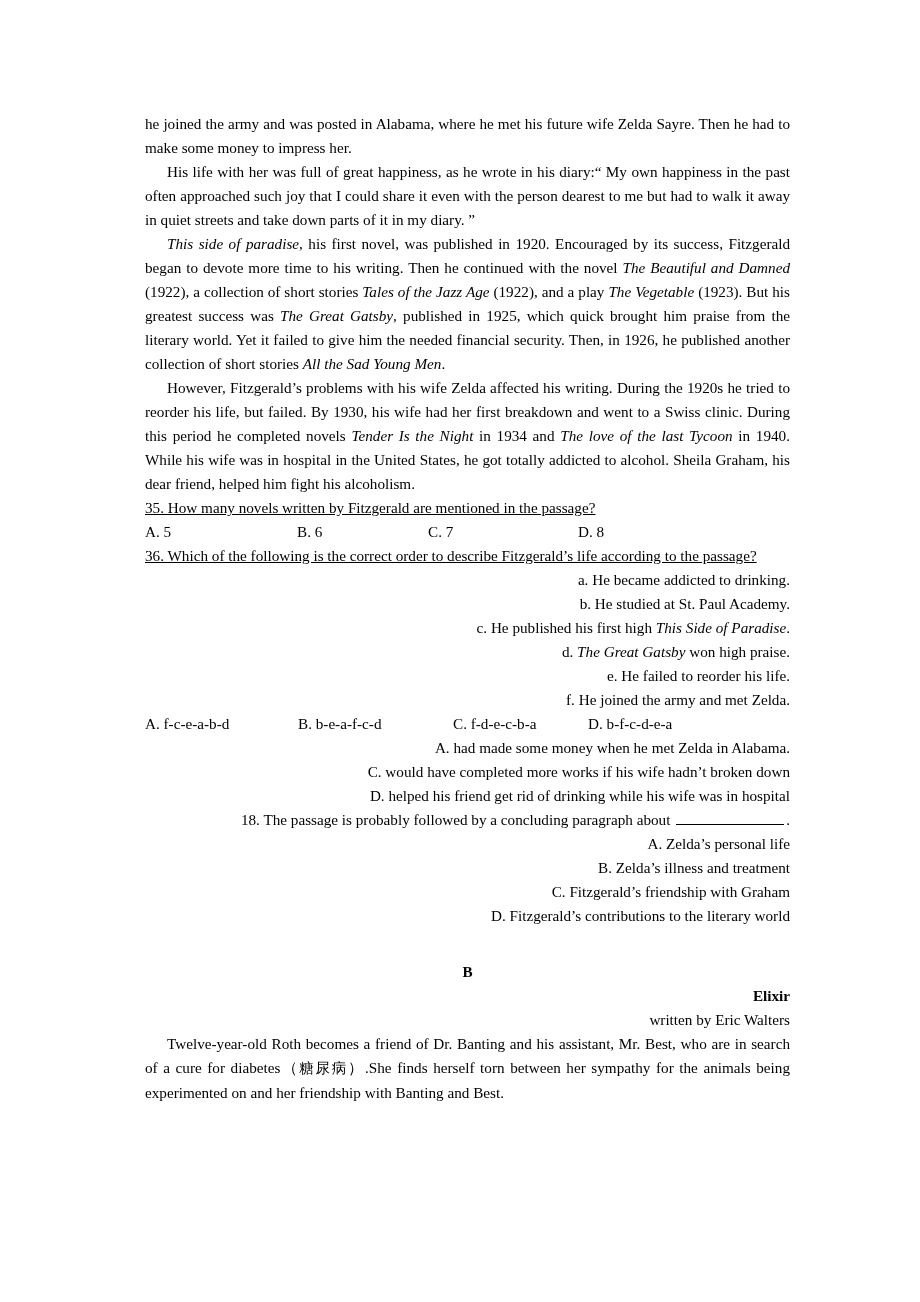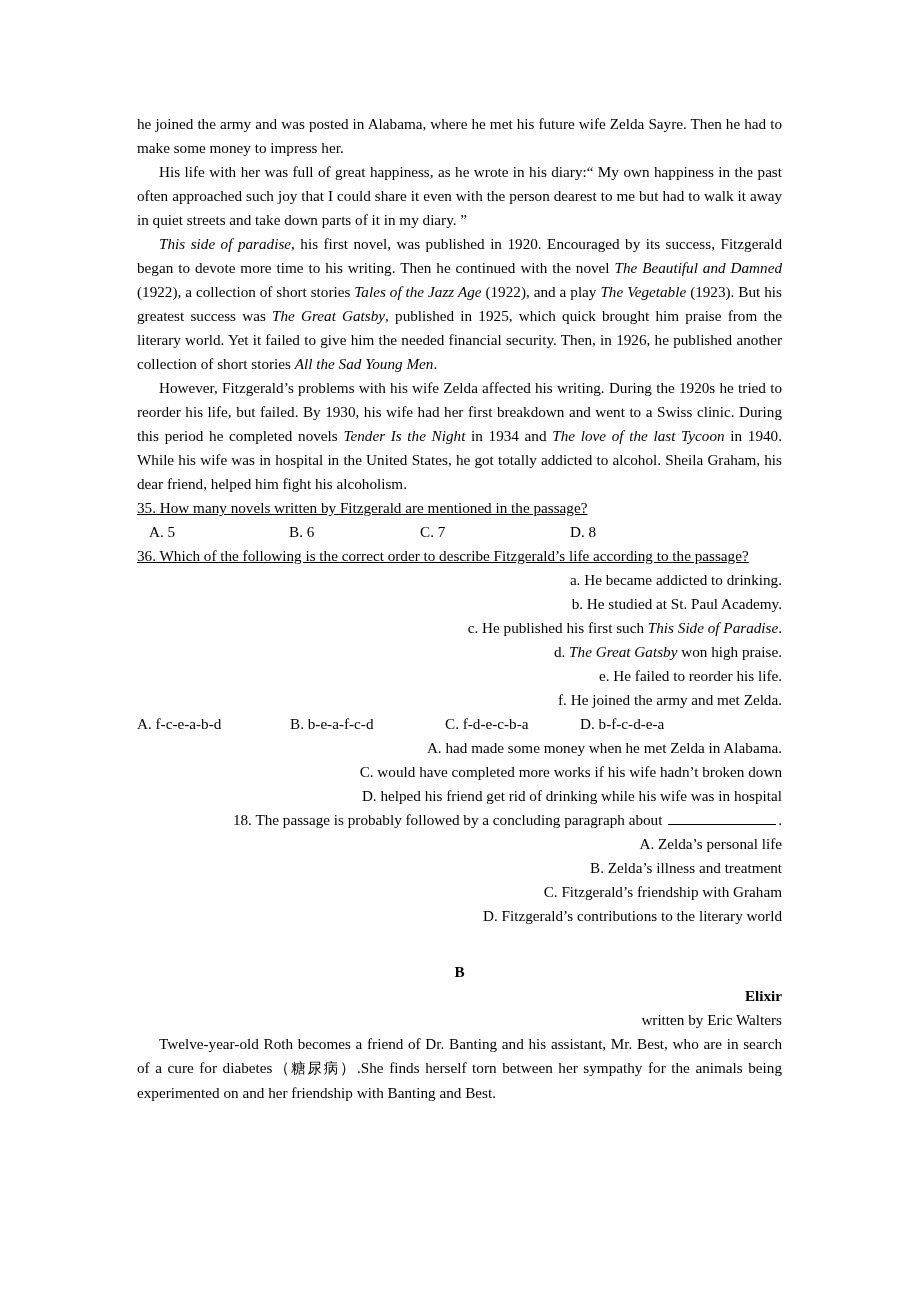--- a/index.html
+++ b/index.html
@@ -12,20 +12,21 @@
     height: 1302px;
     font-family: "Liberation Serif", "DejaVu Serif", serif;
     color: #000000;
     -webkit-font-smoothing: antialiased;
   }
   .page {
     position: relative;
     width: 812px;
     height: 1302px;
     overflow: hidden;
+    margin-left: 8px;
   }
   .content {
     position: absolute;
     left: 137px;
     top: 112px;
     width: 645px;
   }
 
   
   .para {
@@ -107,32 +108,32 @@
     <div>
       <p class="para flush"><span>he joined the army and was posted in Alabama, where he met his future wife Zelda Sayre. Then he had to make some money to impress her.</span></p>
       <p class="para indent"><span>His life with her was full of great happiness, as he wrote in his diary:“ My own happiness in the past often approached such joy that I could share it even with the person dearest to me but had to walk it away in quiet streets and take down parts of it in my diary. ”</span></p>
       <p class="para indent"><i>This side of paradise</i><span>, his first novel, was published in 1920. Encouraged by its success, Fitzgerald began to devote more time to his writing. Then he continued with the novel </span><i>The Beautiful and Damned</i><span> (1922), a collection of short stories </span><i>Tales of the Jazz Age</i><span> (1922), and a play </span><i>The Vegetable</i><span> (1923). But his greatest success was </span><i>The Great Gatsby</i><span>, published in 1925, which quick brought him praise from the literary world. Yet it failed to give him the needed financial security. Then, in 1926, he published another collection of short stories </span><i>All the Sad Young Men</i><span>.</span></p>
       <p class="para indent"><span>However, Fitzgerald’s problems with his wife Zelda affected his writing. During the 1920s he tried to reorder his life, but failed. By 1930, his wife had her first breakdown and went to a Swiss clinic. During this period he completed novels </span><i>Tender Is the Night</i><span> in 1934 and </span><i>The love of the last Tycoon</i><span> in 1940. While his wife was in hospital in the United States, he got totally addicted to alcohol. Sheila Graham, his dear friend, helped him fight his alcoholism.</span></p>
     </div>
 
     <div>
       <p class="q">35. How many novels written by Fitzgerald are mentioned in the passage?</p>
       <div class="opts">
-        <span class="opt" style="left: 12px;">A. 5</span>
+        <span class="opt" style="left: 0px;">A. 5</span>
         <span class="opt" style="left: 152px;">B. 6</span>
         <span class="opt" style="left: 283px;">C. 7</span>
         <span class="opt" style="left: 433px;">D. 8</span>
       </div>
     </div>
 
     <div>
       <p class="q">36. Which of the following is the correct order to describe Fitzgerald’s life according to the passage?</p>
       <p class="line"><span>a. He became addicted to drinking.</span></p>
       <p class="line"><span>b. He studied at St. Paul Academy.</span></p>
-      <p class="line"><span>c. He published his first such </span><i>This Side of Paradise</i><span>.</span></p>
+      <p class="line"><span>c. He published his first high </span><i>This Side of Paradise</i><span>.</span></p>
       <p class="line"><span>d. </span><i>The Great Gatsby</i><span> won high praise.</span></p>
       <p class="line"><span>e. He failed to reorder his life.</span></p>
       <p class="line"><span>f. He joined the army and met Zelda.</span></p>
       <div class="opts">
         <span class="opt" style="left: 0px;">A. f-c-e-a-b-d</span>
         <span class="opt" style="left: 153px;">B. b-e-a-f-c-d</span>
         <span class="opt" style="left: 308px;">C. f-d-e-c-b-a</span>
         <span class="opt" style="left: 443px;">D. b-f-c-d-e-a</span>
       </div>
     </div>

